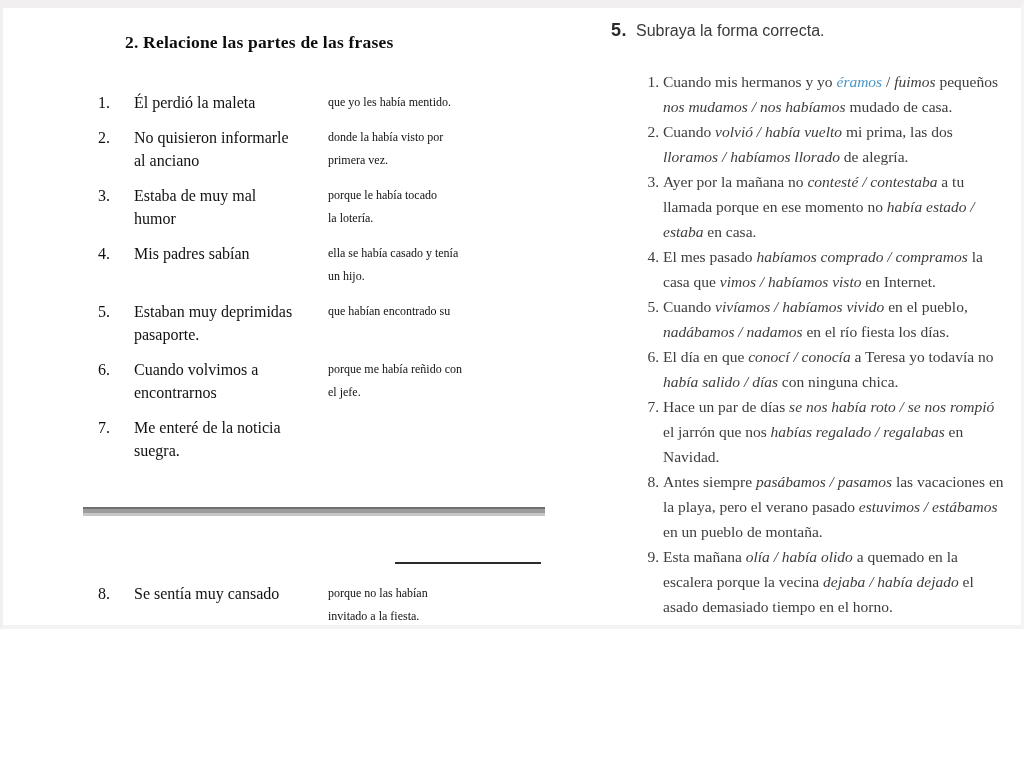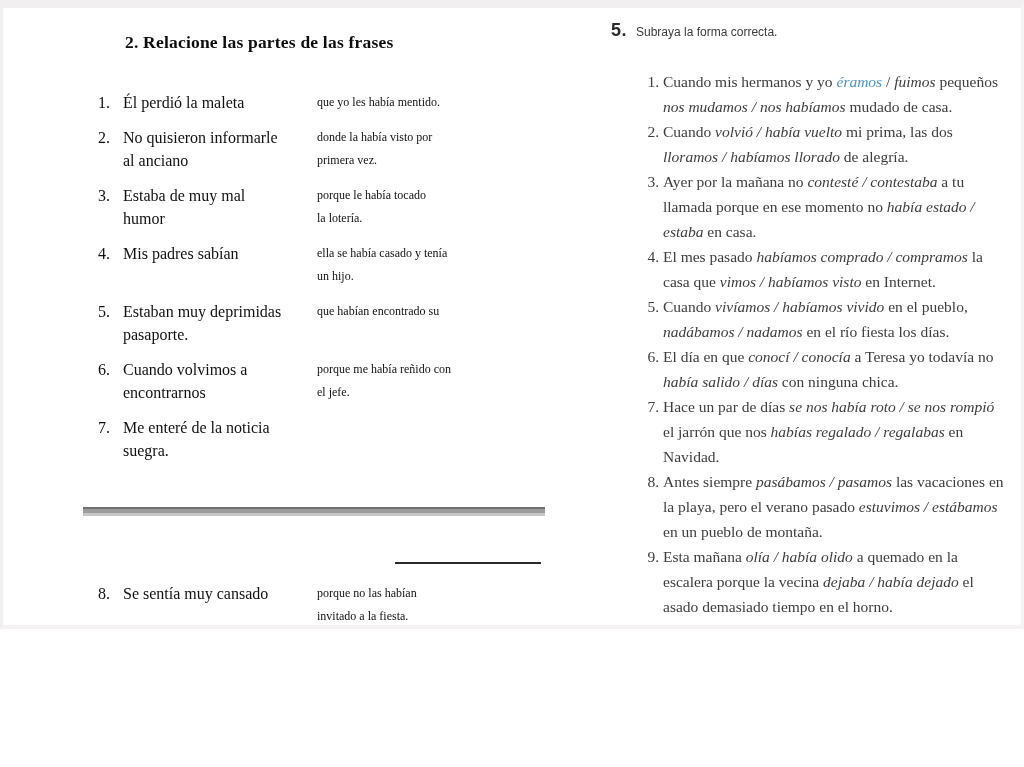--- a/index.html
+++ b/index.html
@@ -28,21 +28,21 @@
   }
   .match-list{position:absolute;left:83px;width:468px;}
   .match-list.top{top:91px;}
   .match-list.bottom{top:582px;}
   .match-row{display:flex;align-items:flex-start;margin-bottom:12px;}
   .match-num{
     width:27px;flex:0 0 27px;text-align:right;
     font-size:16px;line-height:23px;color:#111;
   }
   .match-left{
-    width:194px;flex:0 0 194px;margin-left:13px;
+    width:194px;flex:0 0 194px;margin-left:24px;
     font-size:16px;line-height:23px;color:#111;
   }
   .match-right{
     flex:1 1 auto;
     font-size:12px;line-height:23px;color:#111;
   }
   .divider-bar{
     position:absolute;left:83px;top:507px;width:462px;height:9px;
     background:linear-gradient(to bottom,#6f6f6f 0%,#6f6f6f 20%,#9d9d9d 20%,#9d9d9d 62%,#c6c6c6 62%,#c6c6c6 100%);
   }
@@ -53,21 +53,21 @@
   
   .ex5-header{
     position:absolute;left:611px;top:20px;
     font-family:"Liberation Sans", sans-serif;
   }
   .ex5-num{
     font-size:18px;font-weight:800;color:#2b2b2b;
     letter-spacing:.5px;
   }
   .ex5-title{
-    font-size:12px;color:#3a3a3a;margin-left:9px;
+    font-size:16px;color:#3a3a3a;margin-left:9px;
   }
   .ex5-list{position:absolute;left:645px;top:69px;width:362px;}
   .ex5-item{
     position:relative;
     padding-left:18px;
     font-size:15.5px;line-height:25px;color:#3d3d3d;
     font-family:"Liberation Serif", serif;
   }
   .ex5-item-num{
     position:absolute;left:0;top:0;width:14px;text-align:right;

